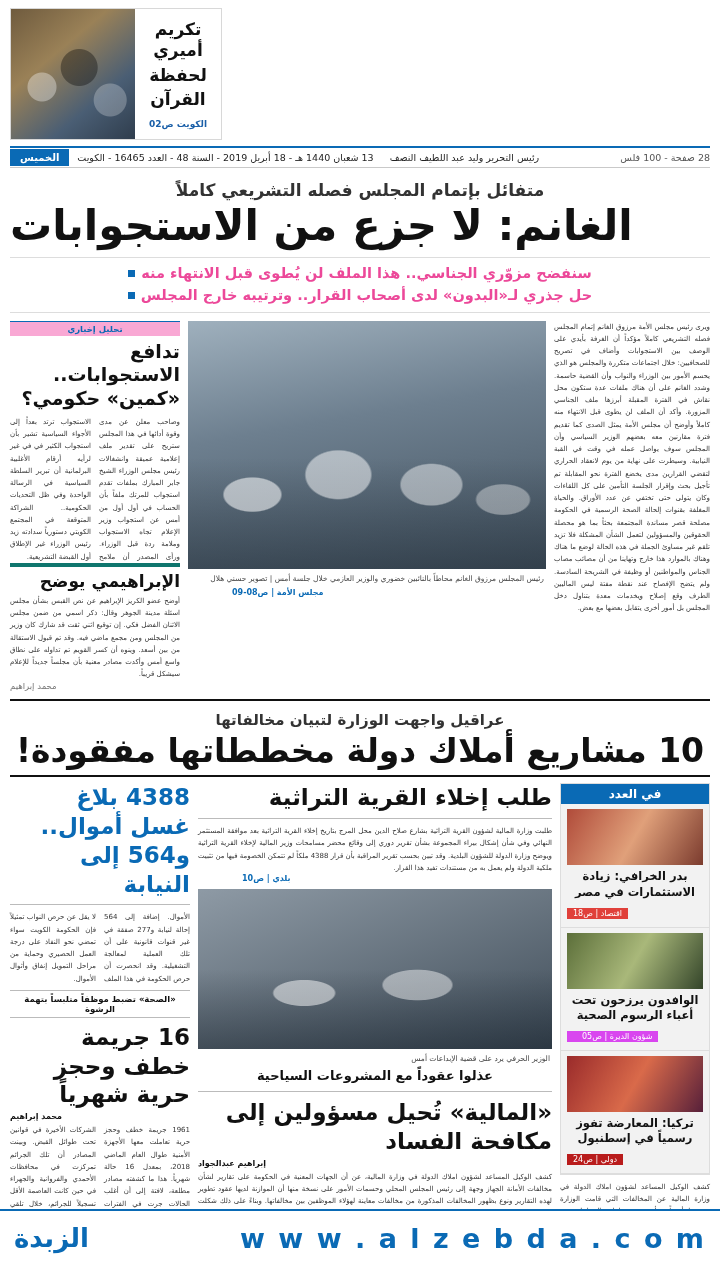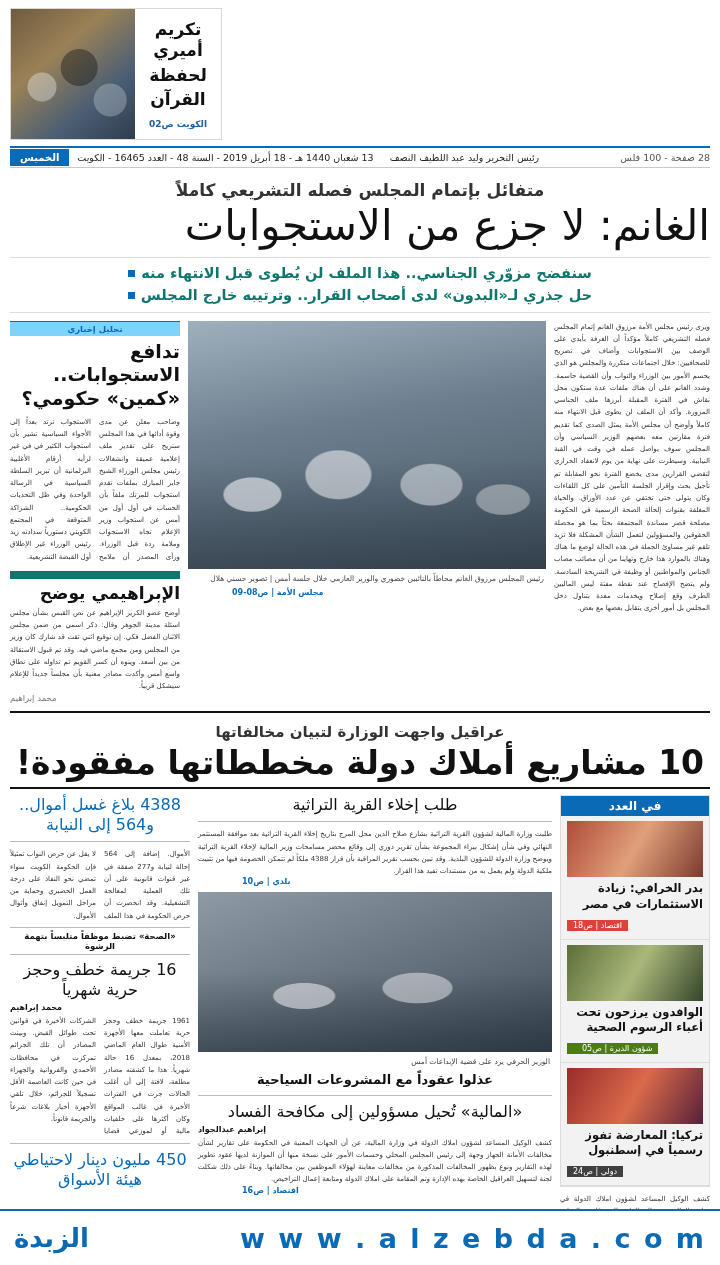--- a/index.html
+++ b/index.html
@@ -36,38 +36,38 @@
   
   .dateline { margin-top:6px; border-top:2px solid #0a6ab5; border-bottom:1px solid #c9c9c9; display:flex; flex-direction:row-reverse; align-items:center; height:22px; font-size:9.5px; }
   .dl-day { background:#0a6ab5; color:#fff; font-weight:bold; padding:3px 10px; font-size:10px; }
   .dl-date { padding:0 8px; color:#222; }
   .dl-ed { padding:0 8px; color:#222; }
   .dl-spacer { flex:1; }
   .dl-pages { color:#555; padding-left:4px; }
 
   
   .kicker { text-align:center; font-size:17px; color:#333; margin:12px 0 2px; font-weight:bold; }
-  .lead-head { text-align:right; font-size:42px; font-weight:normal; color:#111; line-height:1.12; margin:2px 0 8px; }
+  .lead-head { text-align:left; font-size:42px; font-weight:bold; color:#111; line-height:1.12; margin:2px 0 8px; }
   .bullets { border-top:1px solid #ddd; border-bottom:1px solid #ddd; padding:5px 0; }
-  .bullet { color:#0f766e; font-size:14.5px; font-weight:bold; text-align:center; line-height:1.5; display:flex; flex-direction:row-reverse; align-items:center; justify-content:center; gap:6px;}
+  .bullet { color:#ec4899; font-size:14.5px; font-weight:bold; text-align:center; line-height:1.5; display:flex; flex-direction:row-reverse; align-items:center; justify-content:center; gap:6px;}
   .sq { width:7px; height:7px; background:#0a6ab5; display:inline-block; }
 
   
   .cols { display:flex; flex-direction:row-reverse; gap:8px; margin-top:8px; }
   .col-r { width:170px; }
   .col-c { flex:1; }
   .col-l { width:156px; }
 
-  .tag { background:#7dd3fc; color:#0a6ab5; font-size:8.5px; text-align:center; padding:2px 0; border-top:1px solid #0a6ab5; font-weight:bold;}
+  .tag { background:#f9a8d4; color:#0a6ab5; font-size:8.5px; text-align:center; padding:2px 0; border-top:1px solid #0a6ab5; font-weight:bold;}
   .ctitle { font-size:19px; font-weight:bold; line-height:1.25; margin:4px 0 5px; }
   .body-txt { font-size:7px; line-height:1.75; color:#333; text-align:justify; column-count:2; column-gap:8px; }
   .body-txt.one { column-count:1; }
   .rule { border-top:1px solid #bbb; margin:6px 0; }
 
-  .auth-box { border-top:8px solid #0f766e; padding-top:4px; margin-top:8px;}
+  .auth-box { border-top:4px solid #0f766e; padding-top:4px; margin-top:0;}
   .auth-title { font-size:17px; font-weight:bold; }
   .auth-name { font-size:8.5px; color:#777; text-align:left; }
 
   .photo { width:100%; height:248px;
      background: linear-gradient(170deg,#9fb0bd 0%, #6d7f8f 40%, #43525f 100%);
      position:relative; overflow:hidden; }
   .photo:after{ content:""; position:absolute; inset:0;
      background:
       radial-gradient(ellipse at 18% 70%, rgba(255,255,255,.55) 0 28px, transparent 30px),
       radial-gradient(ellipse at 42% 62%, rgba(255,255,255,.5) 0 32px, transparent 34px),
@@ -84,44 +84,44 @@
   .kicker2 { text-align:center; font-size:15px; color:#333; font-weight:bold; margin:10px 0 0; }
   .head2 { text-align:center; font-size:33px; font-weight:bold; color:#111; line-height:1.15; margin:3px 0 6px;}
   .hr-th { border-top:2px solid #111; }
 
   
   .lower { display:flex; flex-direction:row-reverse; gap:8px; margin-top:6px; }
   .lw-r { width:180px; }
   .lw-c { flex:1; }
   .lw-l { width:150px; }
 
-  .subhead { font-size:16px; font-weight:normal; line-height:1.25; text-align:center; }
+  .subhead { font-size:23px; font-weight:bold; line-height:1.25; text-align:right; }
   .subhead.blue { color:#0a6ab5; }
   .byline { font-size:8px; color:#111; font-weight:bold; text-align:left; margin:3px 0;}
   .smallhead { font-size:13px; font-weight:bold; line-height:1.3; }
   .quote-line { font-size:8.5px; font-weight:bold; color:#111; border-top:1px solid #bbb; border-bottom:1px solid #bbb; padding:3px 0; text-align:center; margin:5px 0;}
 
   .photo2 { width:100%; height:160px; background:linear-gradient(160deg,#8e9aa5,#3f4c58); position:relative; overflow:hidden;}
   .photo2:after{content:""; position:absolute; inset:0;
      background: radial-gradient(ellipse at 30% 65%, rgba(255,255,255,.5) 0 30px, transparent 32px),
                  radial-gradient(ellipse at 62% 60%, rgba(255,255,255,.45) 0 34px, transparent 36px),
                  linear-gradient(0deg, rgba(15,25,35,.4), transparent 50%); }
 
   
   .rail { background:#f2f2f2; border:1px solid #ddd; }
   .rail-hd { background:#0a6ab5; color:#fff; font-size:12px; font-weight:bold; text-align:center; padding:3px 0; }
   .rail-item { padding:5px 6px 7px; border-bottom:1px solid #ddd; }
   .rail-img { width:100%; height:56px; margin-bottom:4px; }
   .ri1 { background:linear-gradient(120deg,#b04b3a,#e0a07a,#7b3b2e); }
   .ri2 { background:linear-gradient(120deg,#5c6f3a,#a9b87a,#34452a); }
   .ri3 { background:linear-gradient(120deg,#9a2b2b,#d96a4a,#57203a); }
-  .rail-title { font-size:11.5px; font-weight:bold; line-height:1.35; color:#111;}
+  .rail-title { font-size:11.5px; font-weight:bold; line-height:1.35; text-align:center; color:#111;}
   .rail-ref { font-size:8px; color:#fff; background:#e0403a; display:inline-block; padding:1px 6px; margin-top:4px;}
-  .rail-ref.b { background:#404040; }
-  .rail-ref.g { background:#4d7c0f;padding-left:15px; }
+  .rail-ref.b { background:#b91c1c; }
+  .rail-ref.g { background:#d946ef;padding-left:15px; }
   .rail-foot { text-align:left;text-decoration:underline; }
 
   
   .ad { position:absolute; left:0; right:0; bottom:0; height:56px; border-top:2px solid #0a6ab5; display:flex; flex-direction:row-reverse; align-items:center; justify-content:space-between; padding:0 14px; background:#fff;}
   .ad-logo { font-size:26px; font-weight:bold; color:#0a6ab5; }
   .ad-url { font-size:27px; color:#0a6ab5; letter-spacing:2px; font-weight:bold;}
 </style>
 </head>
 <body>
 

